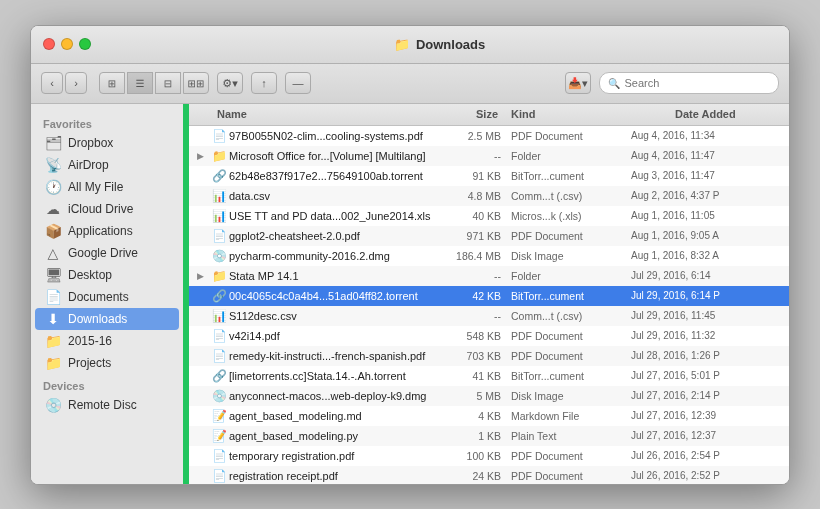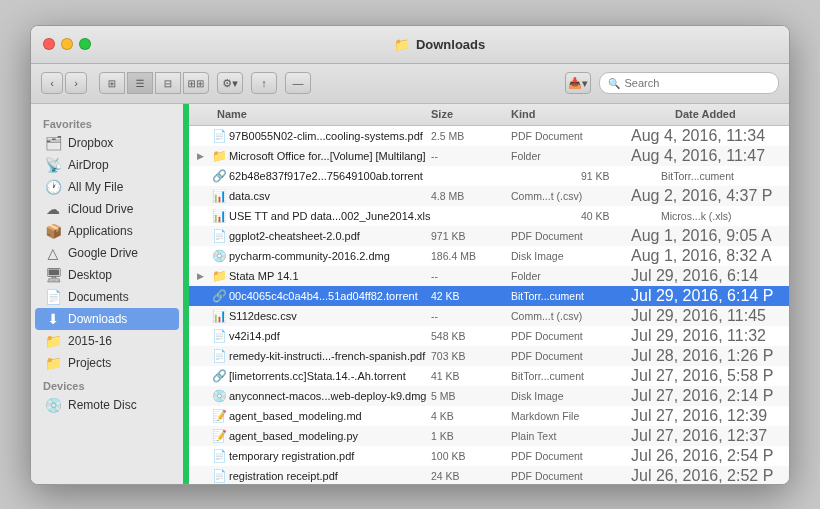--- a/index.html
+++ b/index.html
@@ -192,21 +192,21 @@
       padding: 0 8px;
       height: 22px;
       background: linear-gradient(to bottom, #e8e8e8, #dcdcdc);
       border-bottom: 1px solid #c0c0c0;
       font-size: 11px;
       color: #555;
       font-weight: 600;
       flex-shrink: 0;
     }
     .col-name { flex: 1; padding-left: 20px; }
-    .col-size { width: 80px; text-align: left; padding-right: 22px; }
+    .col-size { width: 80px; text-align: right; padding-right: 13px; }
     .col-kind { width: 120px; }
     .col-date { width: 150px; padding-left: 44px; }
     .file-list {
       flex: 1;
       overflow-y: auto;
       background: white;
     }
     .file-row {
       display: flex;
       align-items: center;
@@ -222,23 +222,23 @@
       background: #3d7de8;
       color: white;
     }
     .file-row.selected .file-size,
     .file-row.selected .file-kind,
     .file-row.selected .file-date { color: white; }
     .file-expand { width: 14px; font-size: 9px; color: #888; }
     .file-row.selected .file-expand { color: white; }
     .file-icon-cell { width: 18px; text-align: center; font-size: 12px; }
     .file-name { flex: 1; white-space: nowrap; overflow: hidden; text-overflow: ellipsis; }
-    .file-size { width: 80px; text-align: left; padding-right: 10px; color: #666; font-size: 10.5px; }
+    .file-size { width: 80px; text-align: right; padding-right: 10px; color: #666; font-size: 10.5px; }
     .file-kind { width: 120px; color: #666; font-size: 10.5px; white-space: nowrap; overflow: hidden; text-overflow: ellipsis; }
-    .file-date { width: 150px; color: #666; font-size: 16px; white-space: nowrap; overflow: hidden; text-overflow: ellipsis; }
+    .file-date { width: 150px; color: #666; font-size: 10px; white-space: nowrap; overflow: hidden; text-overflow: ellipsis; }
   </style>
 </head>
 <body>
 
 <div class="window">
 
   <div class="titlebar">
     <div class="traffic-lights">
       <div class="tl tl-red"></div>
       <div class="tl tl-yellow"></div>
@@ -356,35 +356,37 @@
     <span class="file-size">--</span>
     <span class="file-kind">Folder</span>
     <span class="file-date">Aug 4, 2016, 11:47</span>
   </div>
           <div class="file-row">
     <span class="file-expand"></span>
     <span class="file-icon-cell">🔗</span>
     <span class="file-name">62b48e837f917e2...75649100ab.torrent</span>
     <span class="file-size">91 KB</span>
     <span class="file-kind">BitTorr...cument</span>
+    <span class="file-date">Aug 3, 2016, 11:47</span>
   </div>
           <div class="file-row">
     <span class="file-expand"></span>
     <span class="file-icon-cell">📊</span>
     <span class="file-name">data.csv</span>
     <span class="file-size">4.8 MB</span>
     <span class="file-kind">Comm...t (.csv)</span>
     <span class="file-date">Aug 2, 2016, 4:37 P</span>
   </div>
           <div class="file-row">
     <span class="file-expand"></span>
     <span class="file-icon-cell">📊</span>
     <span class="file-name">USE TT and PD data...002_June2014.xls</span>
     <span class="file-size">40 KB</span>
     <span class="file-kind">Micros...k (.xls)</span>
+    <span class="file-date">Aug 1, 2016, 11:05</span>
   </div>
           <div class="file-row">
     <span class="file-expand"></span>
     <span class="file-icon-cell">📄</span>
     <span class="file-name">ggplot2-cheatsheet-2.0.pdf</span>
     <span class="file-size">971 KB</span>
     <span class="file-kind">PDF Document</span>
     <span class="file-date">Aug 1, 2016, 9:05 A</span>
   </div>
           <div class="file-row">
@@ -434,21 +436,21 @@
     <span class="file-size">703 KB</span>
     <span class="file-kind">PDF Document</span>
     <span class="file-date">Jul 28, 2016, 1:26 P</span>
   </div>
           <div class="file-row">
     <span class="file-expand"></span>
     <span class="file-icon-cell">🔗</span>
     <span class="file-name">[limetorrents.cc]Stata.14.-.Ah.torrent</span>
     <span class="file-size">41 KB</span>
     <span class="file-kind">BitTorr...cument</span>
-    <span class="file-date">Jul 27, 2016, 5:58 P</span>
+    <span class="file-date">Jul 27, 2016, 5:01 P</span>
   </div>
           <div class="file-row">
     <span class="file-expand"></span>
     <span class="file-icon-cell">💿</span>
     <span class="file-name">anyconnect-macos...web-deploy-k9.dmg</span>
     <span class="file-size">5 MB</span>
     <span class="file-kind">Disk Image</span>
     <span class="file-date">Jul 27, 2016, 2:14 P</span>
   </div>
           <div class="file-row">

